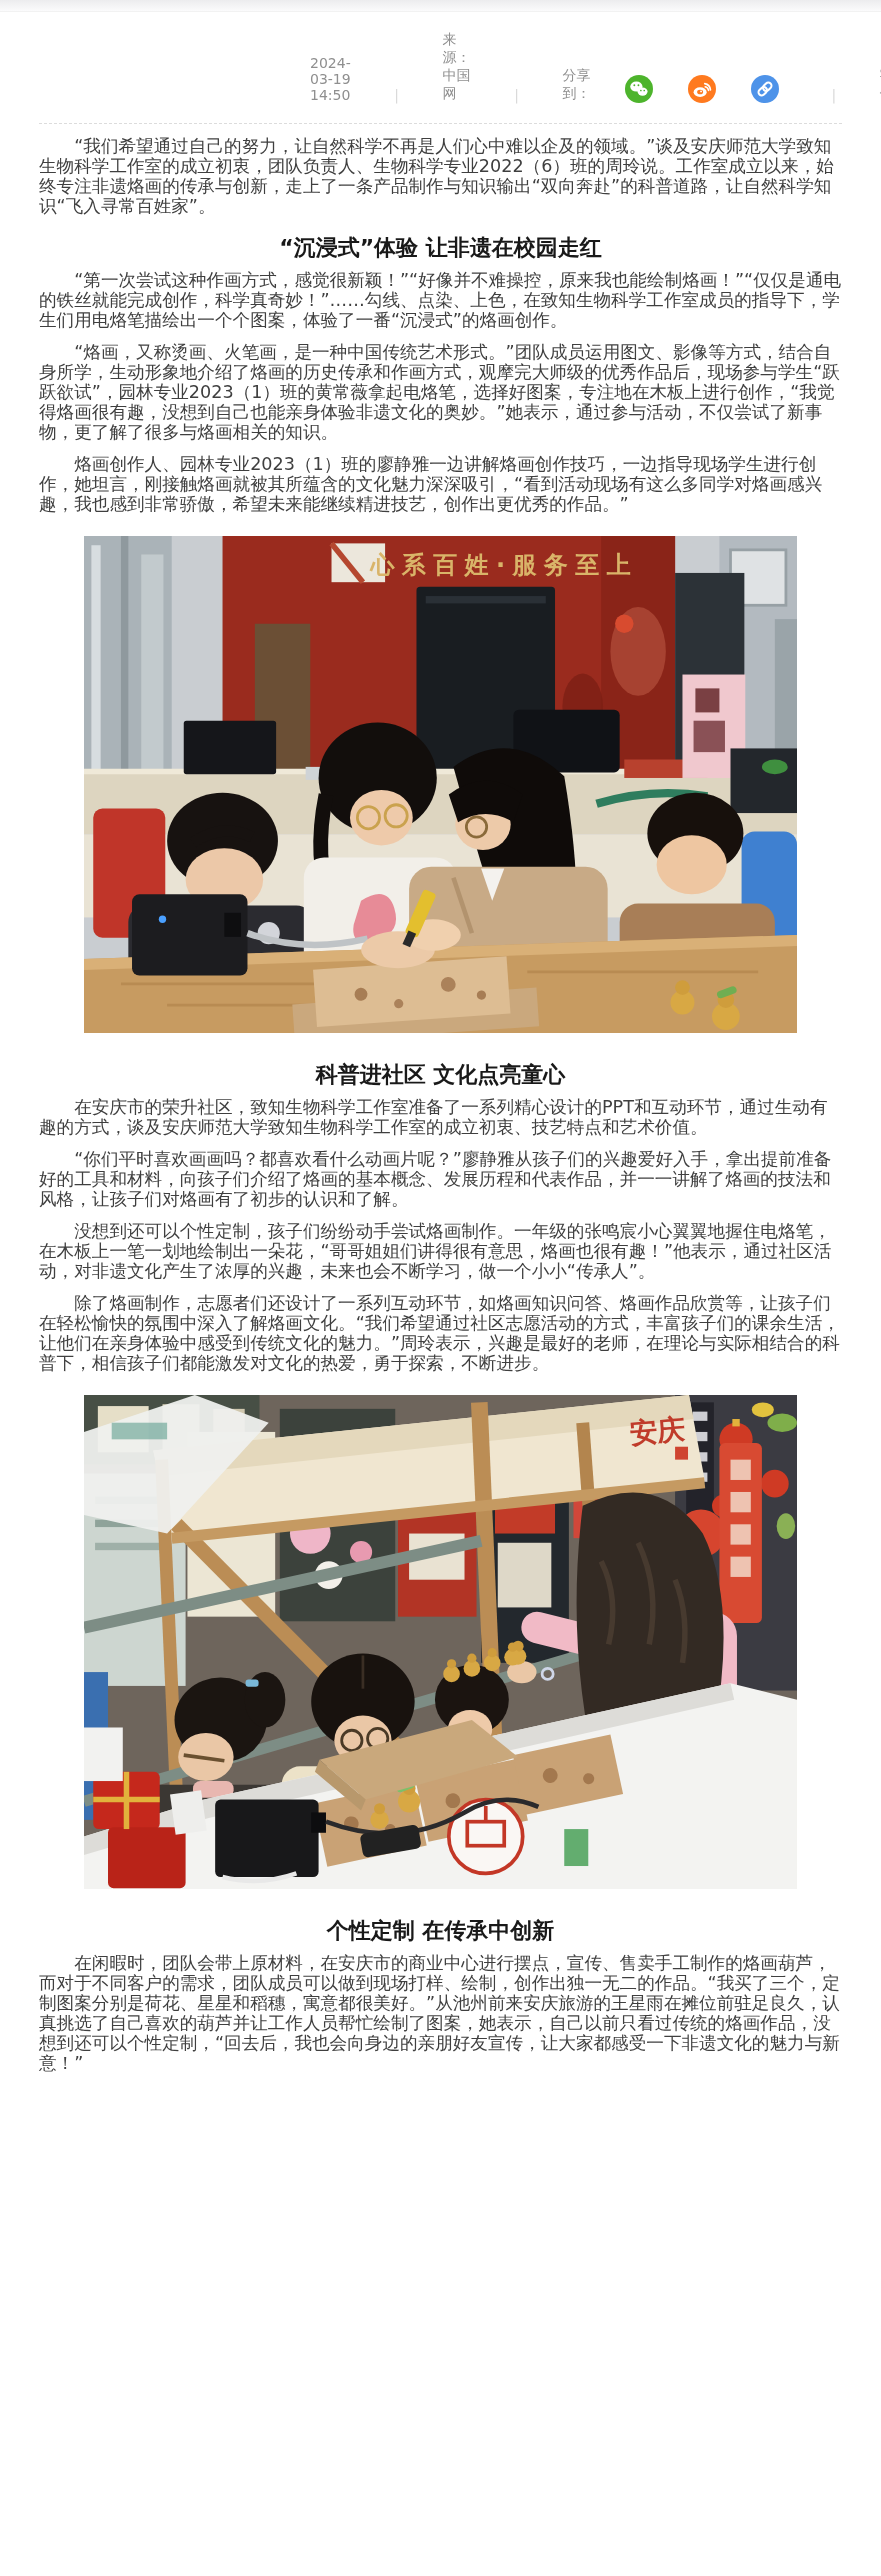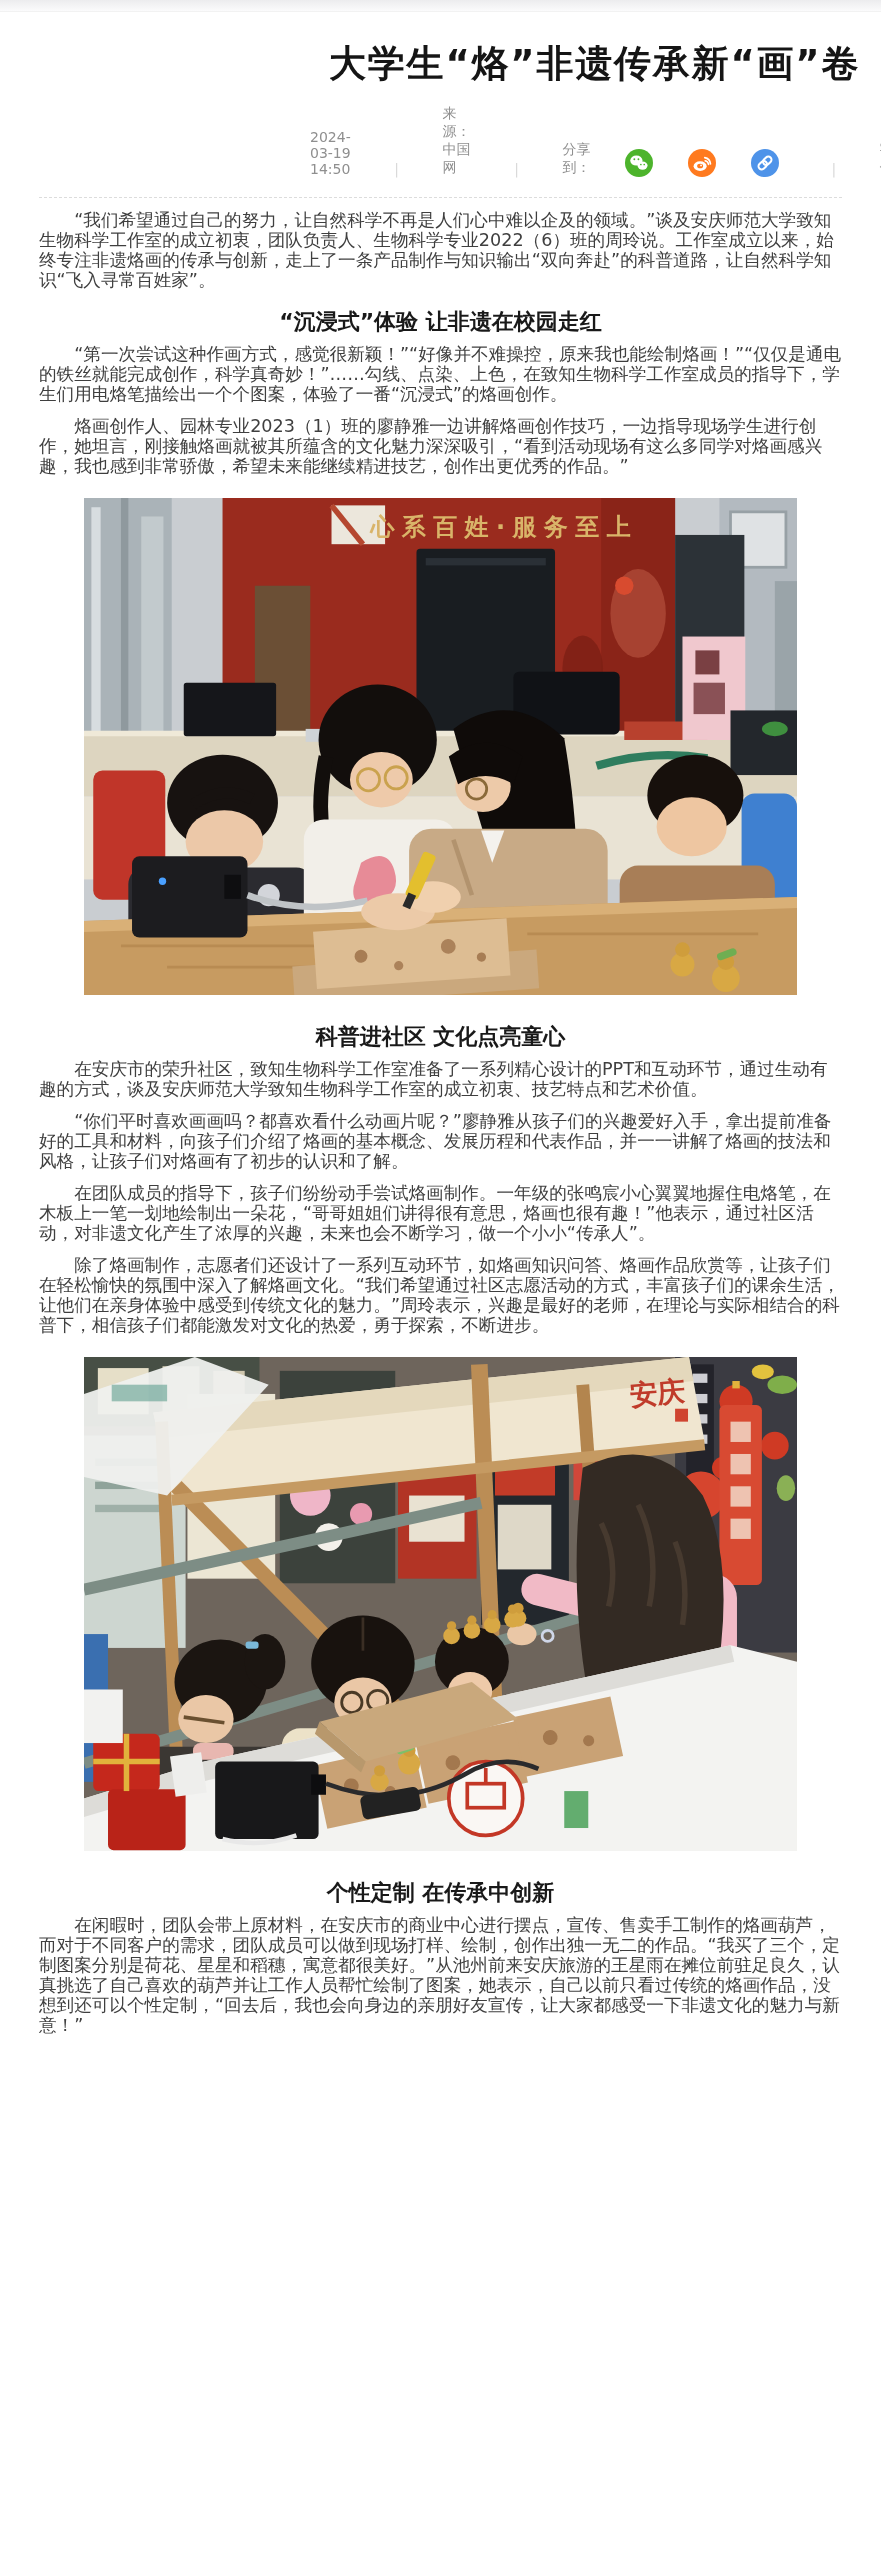--- a/index.html
+++ b/index.html
@@ -22,21 +22,20 @@
   .body h2{text-align:center;font-size:22px;color:#191919;margin:22px 0 9.2px;font-weight:bold;}
   figure{margin:11px auto 13px;width:713px;padding:10px;}
   figure svg{display:block;width:713px;height:auto;}
 </style>
 </head>
 <body>
 
 <div class="page">
   <div class="top-strip"></div>
 
-  <h1 class="title">大学生“烙”非遗传承新“画”卷</h1>
 
   <div class="meta">
     <span>2024-03-19 14:50</span>
     <span class="sep">|</span>
     <span>来源：中国网</span>
     <span class="sep">|</span>
     <span style="margin-right:7.4px;">分享到：</span>
 
     <span class="share-btn">
       <svg viewBox="0 0 30 30">
@@ -75,20 +74,21 @@
     <span class="font-large">大</span>
   </div>
 
   <hr class="divider">
 
   <div class="body">
     <p>“我们希望通过自己的努力，让自然科学不再是人们心中难以企及的领域。”谈及安庆师范大学致知生物科学工作室的成立初衷，团队负责人、生物科学专业2022（6）班的周玲说。工作室成立以来，始终专注非遗烙画的传承与创新，走上了一条产品制作与知识输出“双向奔赴”的科普道路，让自然科学知识“飞入寻常百姓家”。</p>
 
     <h2>“沉浸式”体验 让非遗在校园走红</h2>
     <p>“第一次尝试这种作画方式，感觉很新颖！”“好像并不难操控，原来我也能绘制烙画！”“仅仅是通电的铁丝就能完成创作，科学真奇妙！”……勾线、点染、上色，在致知生物科学工作室成员的指导下，学生们用电烙笔描绘出一个个图案，体验了一番“沉浸式”的烙画创作。</p>
+    <p>“烙画，又称烫画、火笔画，是一种中国传统艺术形式。”团队成员运用图文、影像等方式，结合自身所学，生动形象地介绍了烙画的历史传承和作画方式，观摩完大师级的优秀作品后，现场参与学生“跃跃欲试”，园林专业2023（1）班的黄常薇拿起电烙笔，选择好图案，专注地在木板上进行创作，“我觉得烙画很有趣，没想到自己也能亲身体验非遗文化的奥妙。”她表示，通过参与活动，不仅尝试了新事物，更了解了很多与烙画相关的知识。</p>
     <p>烙画创作人、园林专业2023（1）班的廖静雅一边讲解烙画创作技巧，一边指导现场学生进行创作，她坦言，刚接触烙画就被其所蕴含的文化魅力深深吸引，“看到活动现场有这么多同学对烙画感兴趣，我也感到非常骄傲，希望未来能继续精进技艺，创作出更优秀的作品。”</p>
 
     <figure>
       <svg viewBox="0 0 772 538" style="font-size:19px">
         <rect width="772" height="538" fill="#c9cdd1"></rect>
         <g>
           <rect x="0" y="0" width="95" height="310" fill="#aab3b8"></rect>
           <rect x="8" y="10" width="10" height="290" fill="#d7dde0"></rect>
           <rect x="40" y="0" width="8" height="300" fill="#8f999e"></rect>
           <rect x="62" y="20" width="24" height="240" fill="#c2cacd"></rect>
@@ -180,21 +180,21 @@
           <circle cx="695" cy="520" r="15" fill="#d8a844"></circle>
             <circle cx="695" cy="502" r="9" fill="#cf9d3c"></circle>
           <rect x="685" y="490" width="22" height="8" rx="4" fill="#6fae52" transform="rotate(-20 696 494)"></rect>
         </g>
       </svg>
     </figure>
 
     <h2>科普进社区 文化点亮童心</h2>
     <p>在安庆市的荣升社区，致知生物科学工作室准备了一系列精心设计的PPT和互动环节，通过生动有趣的方式，谈及安庆师范大学致知生物科学工作室的成立初衷、技艺特点和艺术价值。</p>
     <p>“你们平时喜欢画画吗？都喜欢看什么动画片呢？”廖静雅从孩子们的兴趣爱好入手，拿出提前准备好的工具和材料，向孩子们介绍了烙画的基本概念、发展历程和代表作品，并一一讲解了烙画的技法和风格，让孩子们对烙画有了初步的认识和了解。</p>
-    <p>在团队成员的指导下，孩子们纷纷动手尝试烙画制作。一年级的张鸣宸小心翼翼地握住电烙笔，在木板上一笔一划地绘制出一朵花，“哥哥姐姐们讲得很有意思，烙画也很有趣！”他表示，通过社区活动，对非遗文化产生了浓厚的兴趣，未来也会不断学习，做一个小小“传承人”。</p>
+    <p>没想到还可以个性定制，孩子们纷纷动手尝试烙画制作。一年级的张鸣宸小心翼翼地握住电烙笔，在木板上一笔一划地绘制出一朵花，“哥哥姐姐们讲得很有意思，烙画也很有趣！”他表示，通过社区活动，对非遗文化产生了浓厚的兴趣，未来也会不断学习，做一个小小“传承人”。</p>
     <p>除了烙画制作，志愿者们还设计了一系列互动环节，如烙画知识问答、烙画作品欣赏等，让孩子们在轻松愉快的氛围中深入了解烙画文化。“我们希望通过社区志愿活动的方式，丰富孩子们的课余生活，让他们在亲身体验中感受到传统文化的魅力。”周玲表示，兴趣是最好的老师，在理论与实际相结合的科普下，相信孩子们都能激发对文化的热爱，勇于探索，不断进步。</p>
 
     <figure>
       <svg viewBox="0 0 772 535" style="font-size:19px">
         <rect width="772" height="535" fill="#6e655c"></rect>
         <g>
           <rect x="0" y="0" width="190" height="75" fill="#474f45"></rect>
           <rect x="15" y="12" width="55" height="50" fill="#e6dfc8"></rect>
           <rect x="85" y="10" width="40" height="55" fill="#d8d0b8"></rect>
           <rect x="140" y="15" width="34" height="48" fill="#cfc7ae"></rect>

